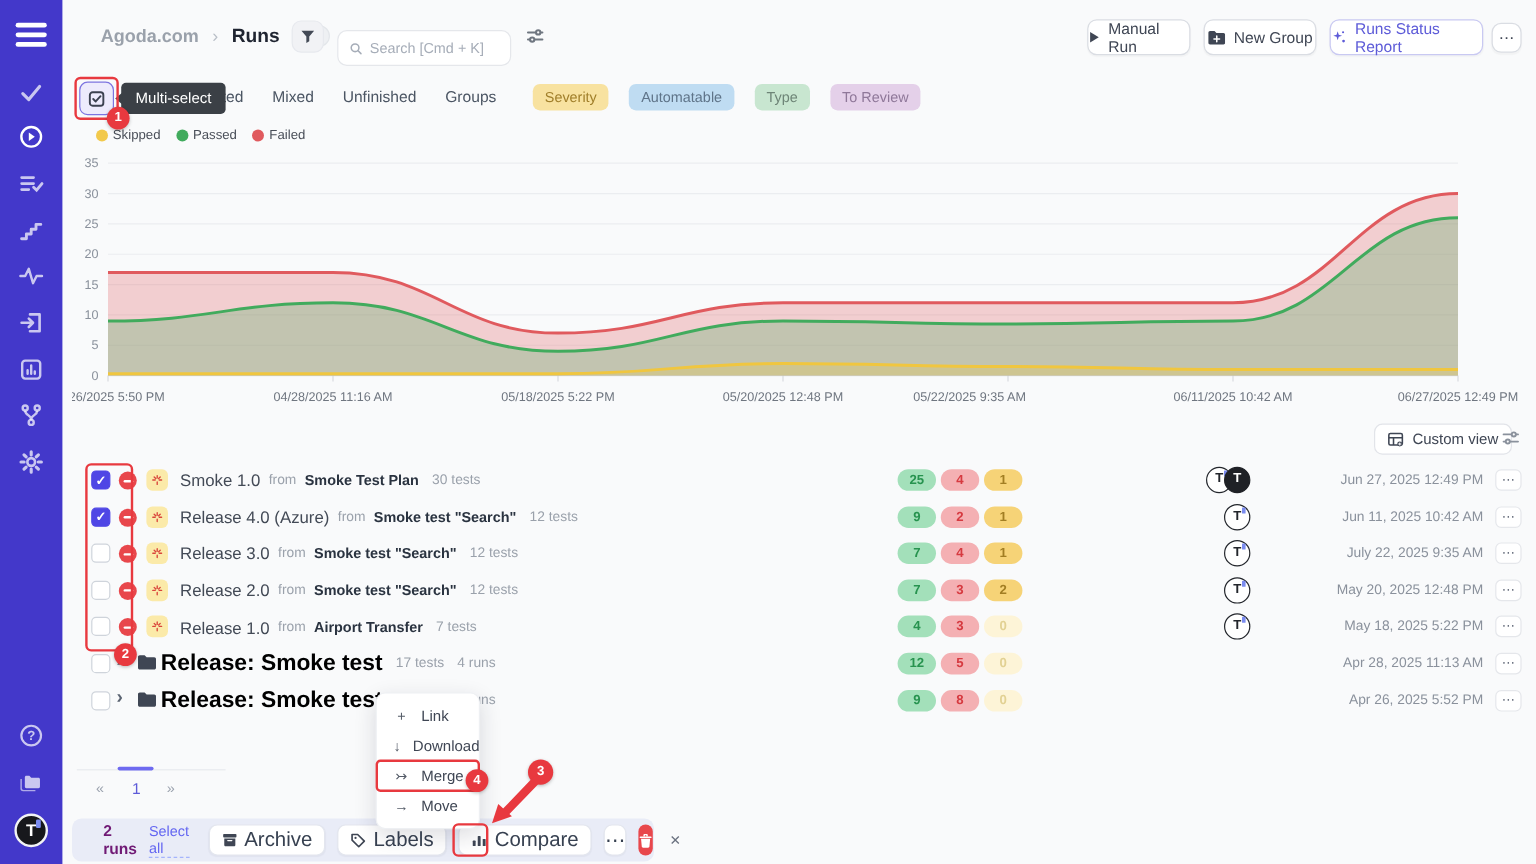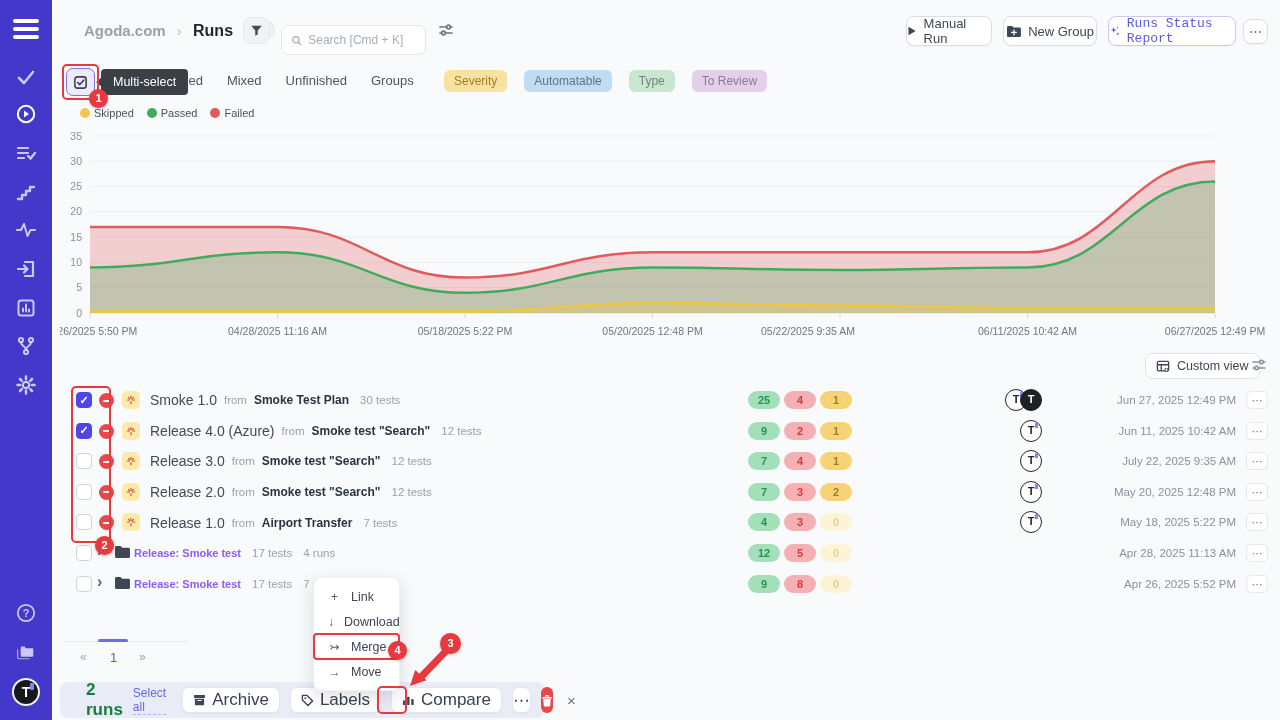--- a/index.html
+++ b/index.html
@@ -60,21 +60,21 @@
   .chev { position:absolute; left:37px; top:4px; font-size:16px; color:#5b6472; font-weight:bold; cursor:pointer; display:none; }
   .folder { position:absolute; left:54px; top:7px; display:none; }
   .runicon { position:absolute; left:62px; top:6px; width:18px; height:18px; background:#fbeaa9; border-radius:5px; display:flex; align-items:center; justify-content:center; }
   .text-cluster { position:absolute; left:90px; top:0; height:30.6px; display:flex; align-items:center; gap:7px; white-space:nowrap; }
   .title { font-size:14px; font-weight:500; color:#434a56; cursor:pointer; }
   .from { font-size:11.5px; color:#9aa1ab; }
   .source { font-size:12px; font-weight:700; color:#2a3340; cursor:pointer; }
   .tests, .runscount { font-size:11.5px; color:#9aa1ab; margin-left:4px; }
   .run-row.group .chev, .run-row.group .folder { display:block; }
   .run-row.group .text-cluster { left:74px; }
-  .run-row.group .title { font-weight:600; font-size:11px; color:#8b5cf6; }
+  .run-row.group .title { font-weight:600; font-size:19px; color:#000000; }
   .run-row:not(.group) .chev, .run-row:not(.group) .folder, .run-row:not(.group) .runscount { display:none; }
   .pills { position:absolute; left:688px; top:6px; display:flex; gap:4px; }
   .pill { min-width:32px; height:18px; border-radius:9px; font-size:11px; font-weight:bold; text-align:center; line-height:18px; padding:0 6px; }
   .pill.green { background:#a3e0ba; color:#27934f; }
   .pill.red { background:#f4b0b3; color:#d63a40; }
   .pill.yellow { background:#f6d377; color:#a27e23; }
   .pill.yellow.zero { background:#fdf4d7; color:#e2d193; }
   .avatars { position:absolute; left:930px; top:4px; width:52px; display:flex; justify-content:flex-end; }
   .avatar { width:22px; height:22px; border-radius:50%; background:#fff; border:1.6px solid #23262c; color:#23262c; font-size:11px; font-weight:bold; text-align:center; line-height:19px; position:relative; }
   .avatar + .avatar { margin-left:-7px; }
@@ -84,21 +84,21 @@
   .row-more { position:absolute; left:1186px; top:6px; width:22px; height:18px; border:1px solid #e5e7eb; border-radius:5px; background:#fff; color:#6b7280; font-size:11px; text-align:center; line-height:16px; cursor:pointer; }
 
   
   .pg-line { position:absolute; left:64px; top:641px; width:124px; height:1px; background:#e8eaee; }
   .pg-active { position:absolute; left:98px; top:639px; width:30px; height:3px; background:#6e6af0; border-radius:2px; }
   .pg { position:absolute; top:650px; font-size:12px; color:#9ca3af; cursor:pointer; }
   .pg.cur { color:var(--accent,#5d5bd8); font-size:13px; font-weight:500; }
 
   
   .bottom-bar { position:absolute; left:60px; top:682px; width:485px; height:36px; background:#e9ecf7; border-radius:8px; display:flex; align-items:center; padding:0 14px 0 26px; gap:10px; z-index:10; }
-  .bb-count { font-size:17px; font-weight:600; color:#15803d; }
+  .bb-count { font-size:13px; font-weight:600; color:#701a75; }
   .bb-select { font-size:12px; color:#6366f1; border-bottom:1px dashed #a5b4fc; cursor:pointer; margin-right:6px; }
   .bb-btn { height:26px; background:#fff; border:1px solid #e3e6ee; border-radius:7px; display:flex; align-items:center; gap:6px; padding:0 10px; font-size:17px; color:#374151; box-shadow:0 1px 1px rgba(20,24,40,.04); cursor:pointer; }
   .bb-more { width:26px; justify-content:center; padding:0; }
   .bb-trash { width:25px; height:26px; background:#e8474c; border:none; border-radius:7px; display:flex; align-items:center; justify-content:center; cursor:pointer; }
   .bb-close { margin-left:auto; color:#6b7280; font-size:15px; cursor:pointer; padding:0 4px; }
 
   
   .ctx-menu { position:absolute; left:313px; top:577px; width:87px; background:#fff; border:1px solid #eef0f3; border-radius:8px; box-shadow:0 6px 18px rgba(25,30,50,.14); padding:6px 0; z-index:20; }
   .menu-item { position:relative; height:25px; display:flex; align-items:center; gap:10px; padding:0 0 0 14px; font-size:12.5px; color:#3f4654; cursor:pointer; }
   .menu-item .mi { width:13px; text-align:center; color:#555c68; font-size:12px; }
@@ -219,21 +219,21 @@
     </svg>
   <span>Manual Run</span>
 </div>
 <div class="hdr-btn" style="left:1003px; width:94px;">
   <svg width="15" height="13" viewBox="0 0 16 14">
       <path d="M1 2.5C1 1.7 1.6 1 2.5 1h4l1.7 1.8h6.3c.9 0 1.5.7 1.5 1.5v7.2c0 .8-.6 1.5-1.5 1.5h-12C1.6 13 1 12.3 1 11.5z" fill="#3f4654"></path>
       <path d="M8.5 5.5v5M6 8h5" stroke="#fff" stroke-width="1.4" stroke-linecap="round"></path>
     </svg>
   <span>New Group</span>
 </div>
-<div class="hdr-btn primary" style="left:1108px; width:128px;font-family:Liberation Mono, monospace;">
+<div class="hdr-btn primary" style="left:1108px; width:128px;">
   <svg width="14" height="14" viewBox="0 0 16 16" fill="currentColor">
       <path d="M7 2l1.1 3.4L11.5 6.5 8.1 7.6 7 11 5.9 7.6 2.5 6.5l3.4-1.1z"></path>
       <circle cx="12.5" cy="3" r="1.1"></circle>
       <circle cx="13" cy="12" r="1.4"></circle>
     </svg>
   <span>Runs Status Report</span>
 </div>
 <div class="hdr-btn" style="left:1243px; width:25px; height:25px; top:19px;">
     <span>⋯</span>
   </div>

